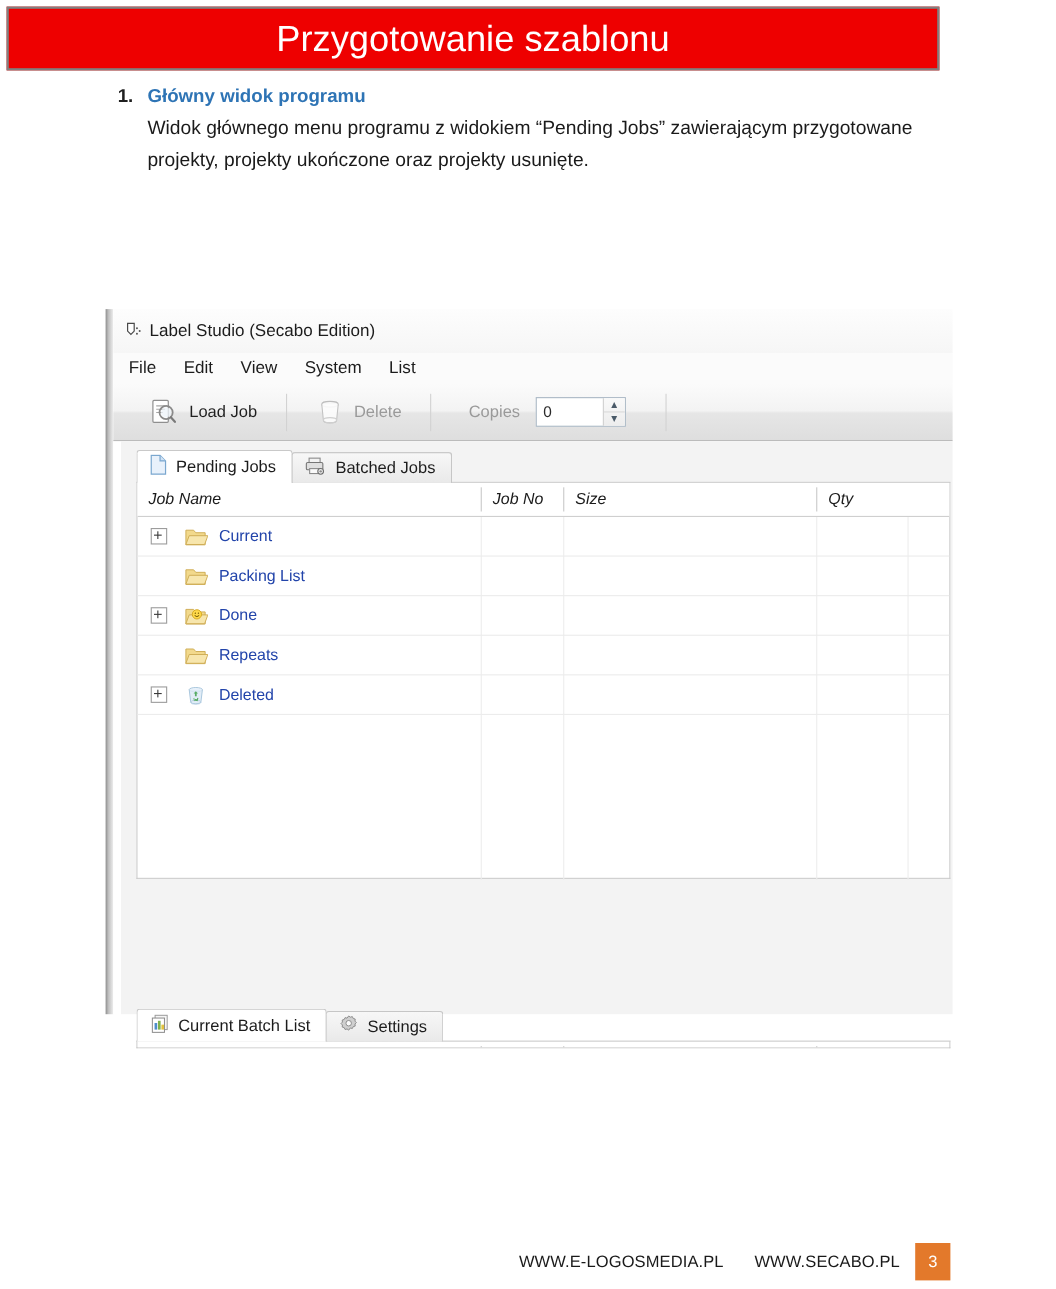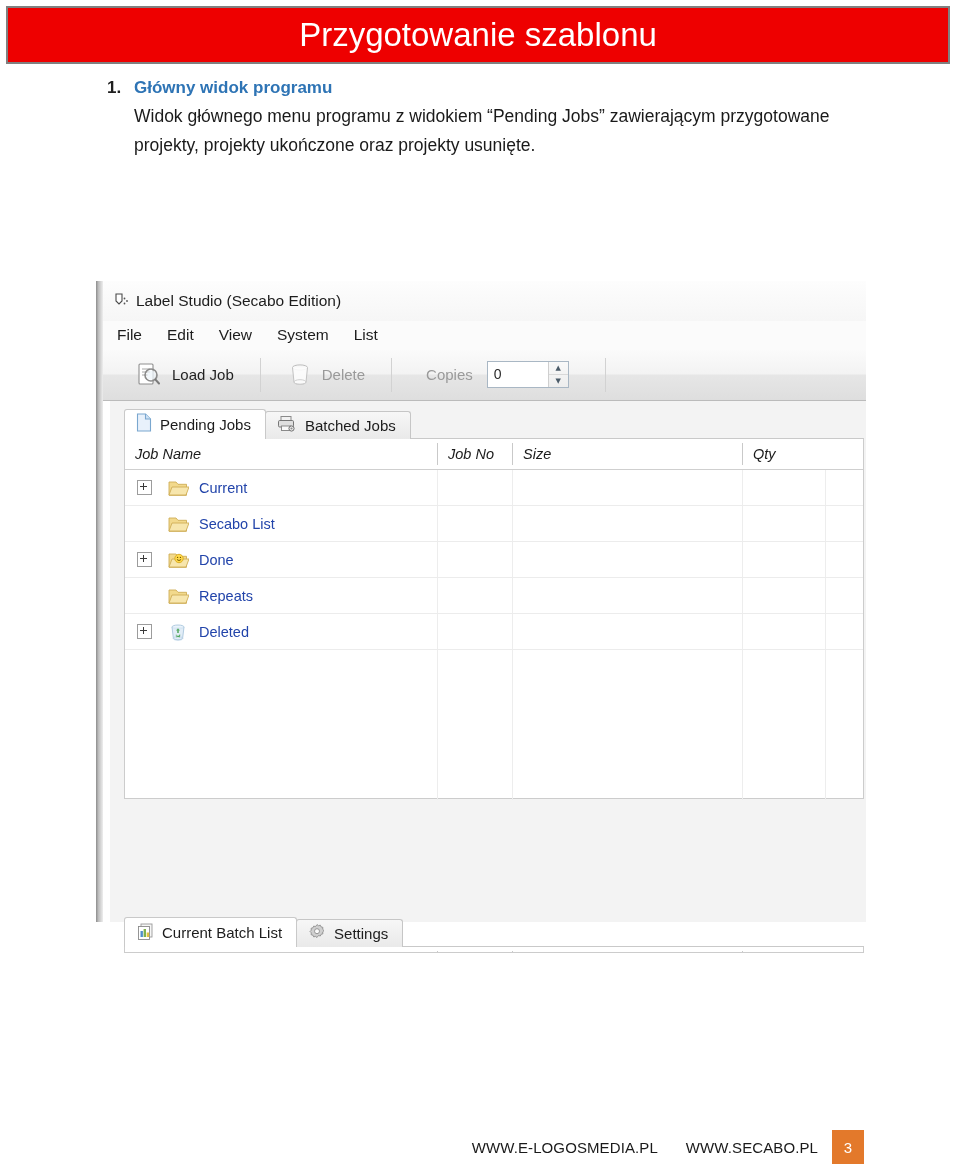--- a/index.html
+++ b/index.html
@@ -13,21 +13,21 @@
     font-family: "Liberation Sans", sans-serif;
     position: relative;
     overflow: hidden;
   }
 
   
   .banner-wrap {
     position: absolute;
     left: 6px;
     top: 6px;
-    width: 944px;
+    width: 848px;
     height: 58px;
     background: #ee0000;
     border: 2px solid #808080;
     box-sizing: border-box;
   }
   .banner-title {
     color: #ffffff;
     font-size: 33px;
     line-height: 54px;
     text-align: center;
@@ -525,21 +525,21 @@
 
           <div class="grow">
             <div class="gcell-name" style="width:312px;">
               <span class="expander empty"></span>
               <span class="row-icon">
                 <svg width="22" height="20" viewBox="0 0 22 20">
                   <path d="M2 4 h7 l2 2.3 h8.5 v11 h-17.5 z" fill="#f2d98c" stroke="#cfae57" stroke-width="0.9"></path>
                   <path d="M2 17 l3 -8 h17 l-3 8 z" fill="#f7e6ad" stroke="#cfae57" stroke-width="0.9"></path>
                 </svg>
               </span>
-              <span class="row-label">Secabo List</span>
+              <span class="row-label">Packing List</span>
             </div>
           </div>
 
           <div class="grow">
             <div class="gcell-name" style="width:312px;">
               <span class="expander"></span>
               <span class="row-icon">
                 <svg width="22" height="20" viewBox="0 0 22 20">
                   <path d="M2 4 h7 l2 2.3 h8.5 v11 h-17.5 z" fill="#f2d98c" stroke="#cfae57" stroke-width="0.9"></path>
                   <path d="M2 17 l3 -8 h17 l-3 8 z" fill="#f7e6ad" stroke="#cfae57" stroke-width="0.9"></path>

